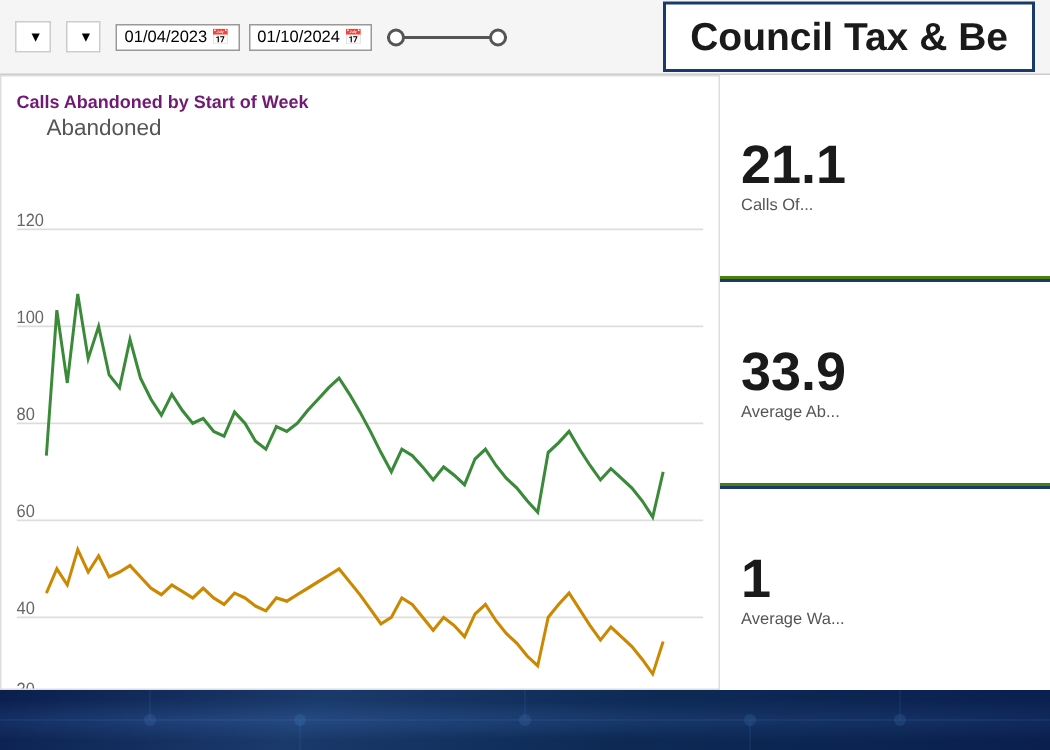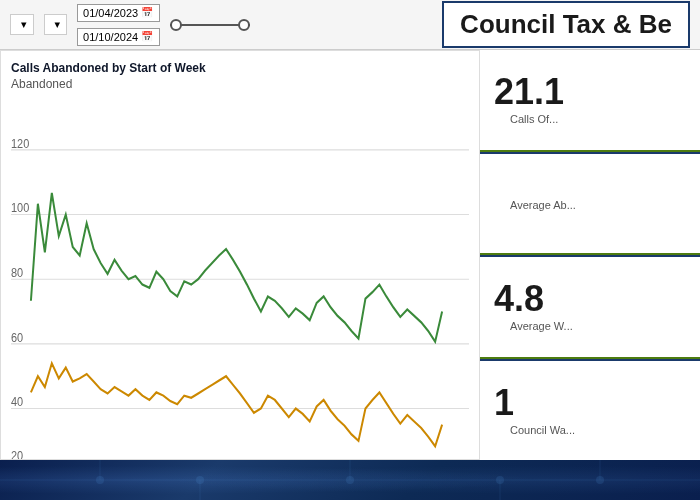--- a/index.html
+++ b/index.html
@@ -39,21 +39,20 @@
       font-size: 11px;
       cursor: pointer;
       gap: 4px;
     }
 
     .date-filter {
       display: flex;
       align-items: center;
       gap: 6px;
       font-size: 11px;
-      flex-direction: column;
     }
 
     .date-box {
       display: flex;
       align-items: center;
       border: 1px solid #999;
       padding: 2px 5px;
       background: white;
       font-size: 11px;
       gap: 3px;
@@ -109,28 +108,29 @@
       background: white;
       border: 1px solid #ddd;
       padding: 10px;
       position: relative;
       overflow: hidden;
     }
 
     .chart-title {
       font-size: 12px;
       font-weight: bold;
-      color: #0f172a;
+      color: #701a75;
       margin-bottom: 2px;
     }
 
     .chart-subtitle {
-      font-size: 12px;
+      font-size: 15px;
       color: #555;
       margin-bottom: 5px;
+      margin-left: 20px;
     }
 
     
     .right-panel {
       width: 220px;
       display: flex;
       flex-direction: column;
       background: #1a3a6b;
       gap: 2px;
     }
@@ -151,21 +151,20 @@
       font-size: 36px;
       font-weight: bold;
       color: #1a1a1a;
       line-height: 1;
     }
 
     .metric-label {
       font-size: 11px;
       color: #555;
       margin-top: 3px;
-      margin-left: 16px;
     }
 
     
     .bottom-bar {
       height: 40px;
       background: linear-gradient(135deg, #0a1f4e 0%, #1a3a6b 30%, #0d2a55 60%, #0a1f4e 100%);
       position: relative;
       overflow: hidden;
     }
 
@@ -386,35 +385,32 @@
     <div class="right-panel">
 
       <div class="metric-card">
         <div class="metric-value">
           <span>21.1</span>
         </div>
         <div class="metric-label">Calls Of...</div>
       </div>
 
       <div class="metric-card">
+        <div class="metric-value">
+          <span>33.9</span>
+        </div>
         <div class="metric-label">Average Ab...</div>
       </div>
 
-      <div class="metric-card">
-        <div class="metric-value">
-          <span>4.8</span>
-        </div>
-        <div class="metric-label">Average W...</div>
-      </div>
 
       <div class="metric-card" style="border-bottom: none;">
         <div class="metric-value">
           <span>1</span>
         </div>
-        <div class="metric-label">Council Wa...</div>
+        <div class="metric-label">Average Wa...</div>
       </div>
 
     </div>
   </div>
 
   <div class="bottom-bar">
     <svg class="circuit-lines" viewBox="0 0 700 40">
       <circle cx="100" cy="20" r="4" fill="rgba(100,180,255,0.4)"></circle>
       <circle cx="200" cy="20" r="4" fill="rgba(100,180,255,0.4)"></circle>
       <circle cx="350" cy="20" r="4" fill="rgba(100,180,255,0.4)"></circle>

